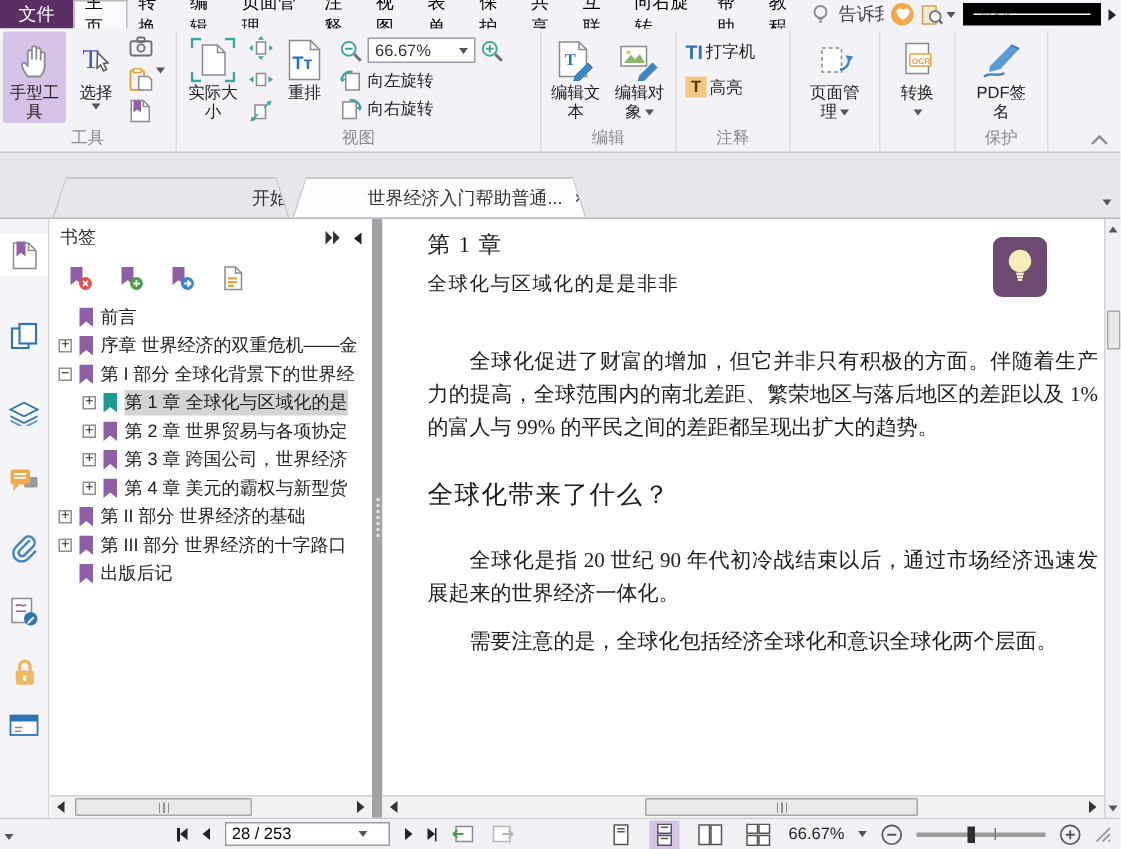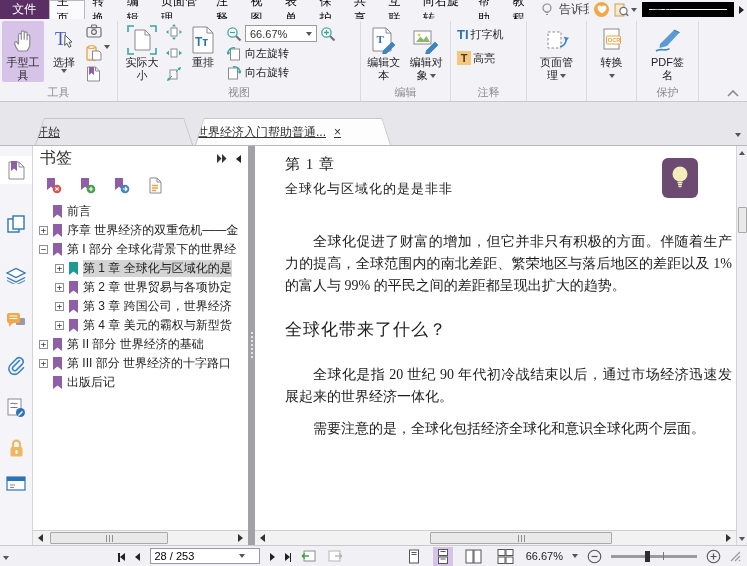--- a/index.html
+++ b/index.html
@@ -40,34 +40,34 @@
   .combo { width:72px; height:17px; background:#fff; border:1px solid #9a98a2; display:flex; align-items:center; justify-content:space-between; padding:0 4px; font-size:11px; }
   .rot-label { font-size:11px; color:#222; }
   .tw-label, .hl-row-label { font-size:11px; color:#222; }
   .tw-glyph { color:#2e74b5; font-weight:bold; font-size:13px; }
   .hl-glyph { width:14px; height:14px; background:#f3c87e; color:#4a3a20; font-weight:bold; font-size:11px; display:inline-flex; align-items:center; justify-content:center; }
   .chevron-collapse { position:absolute; right:8px; bottom:4px; }
 
   
   .tabbar { height:44px; background:#e7e6ea; border-bottom:1px solid #b9b7c0; position:relative; display:flex; align-items:flex-end; }
   .dtab { height:27px; display:flex; align-items:center; justify-content:center; gap:8px; font-size:12px; position:relative; clip-path:polygon(9px 0, calc(100% - 9px) 0, 100% 100%, 0 100%); background:#c6c4cc; }
-  .dtab .inner { position:absolute; inset:1px 1px 0 1px; clip-path:polygon(8.3px 0, calc(100% - 8.3px) 0, 100% 100%, 0 100%); background:#e7e6ea; display:flex; align-items:center; justify-content:flex-start; gap:8px;text-decoration:underline; }
+  .dtab .inner { position:absolute; inset:1px 1px 0 1px; clip-path:polygon(8.3px 0, calc(100% - 8.3px) 0, 100% 100%, 0 100%); background:#e7e6ea; display:flex; align-items:center; justify-content:flex-end; gap:8px; }
   .dtab.active .inner { background:#fdfdfe; }
   .tab-close { color:#333; font-size:12px; line-height:1; }
   .tabbar-caret { position:absolute; right:6px; bottom:8px; }
 
   
   .main { height:399px; display:flex; align-items:stretch; background:#fff; }
   .leftstrip { width:33px; background:#f5f4f8; border-right:1px solid #d5d3da; display:flex; flex-direction:column; align-items:center; padding-top:10px; overflow:hidden; }
   .strip-btn { width:33px; display:flex; justify-content:center; padding:4px 0; }
   .strip-btn.active { background:#fff; }
 
   .bmpanel { width:215px; background:#fff; display:flex; flex-direction:column; overflow:hidden; }
   .bm-header { height:25px; display:flex; align-items:center; padding:0 7px; }
-  .bm-title { font-size:16px; color:#333; }
+  .bm-title { font-size:12px; color:#333; }
   .bm-header-btns { margin-left:auto; display:flex; align-items:center; gap:8px; }
   .bm-toolbar { height:28px; display:flex; align-items:center; gap:17px; padding-left:12px; }
   .bm-tree { flex:1; overflow:hidden; padding-top:3px; padding-left:6px; }
   .bm-row { height:19px; display:flex; align-items:center; white-space:nowrap; gap:4px; }
   .bm-row.lvl2 { margin-left:16px; }
   .exp { width:9px; height:9px; border:1px solid #8f8f96; background:#fff; font-size:9px; line-height:7px; text-align:center; color:#333; flex:none; font-family:"DejaVu Sans Mono",monospace; }
   .exp.hidden { visibility:hidden; }
   .bm-label { font-size:12px; color:#222; }
   .bm-row.selected .bm-label { background:#d4d4d4; }
   .bm-hscroll { margin-top:auto; }

